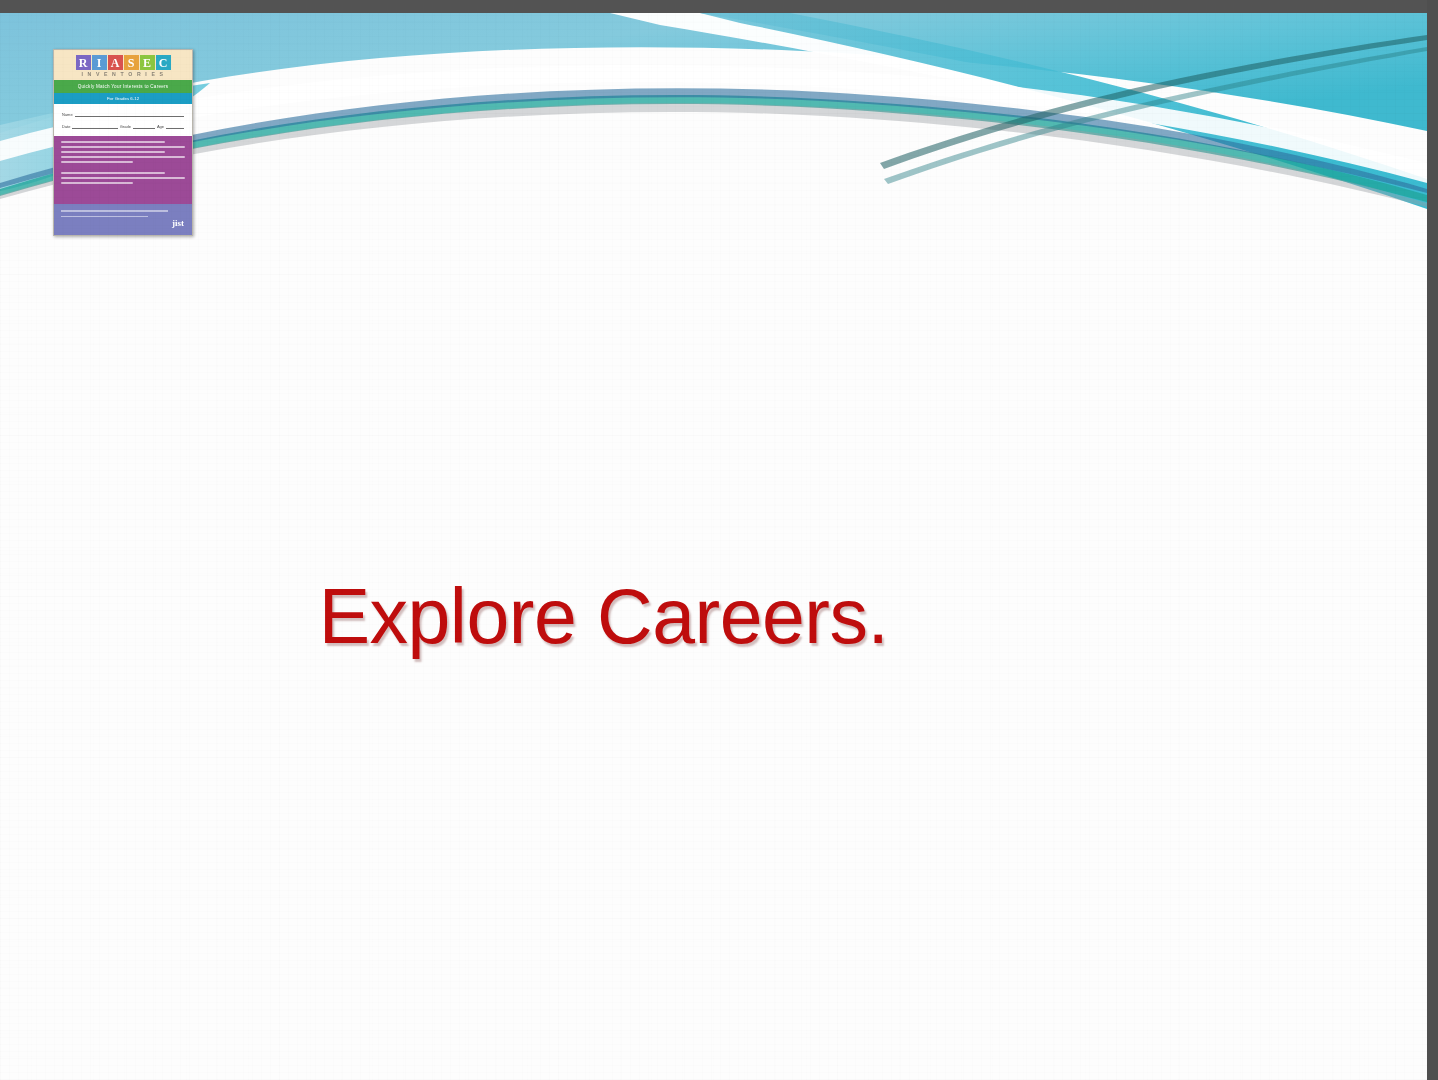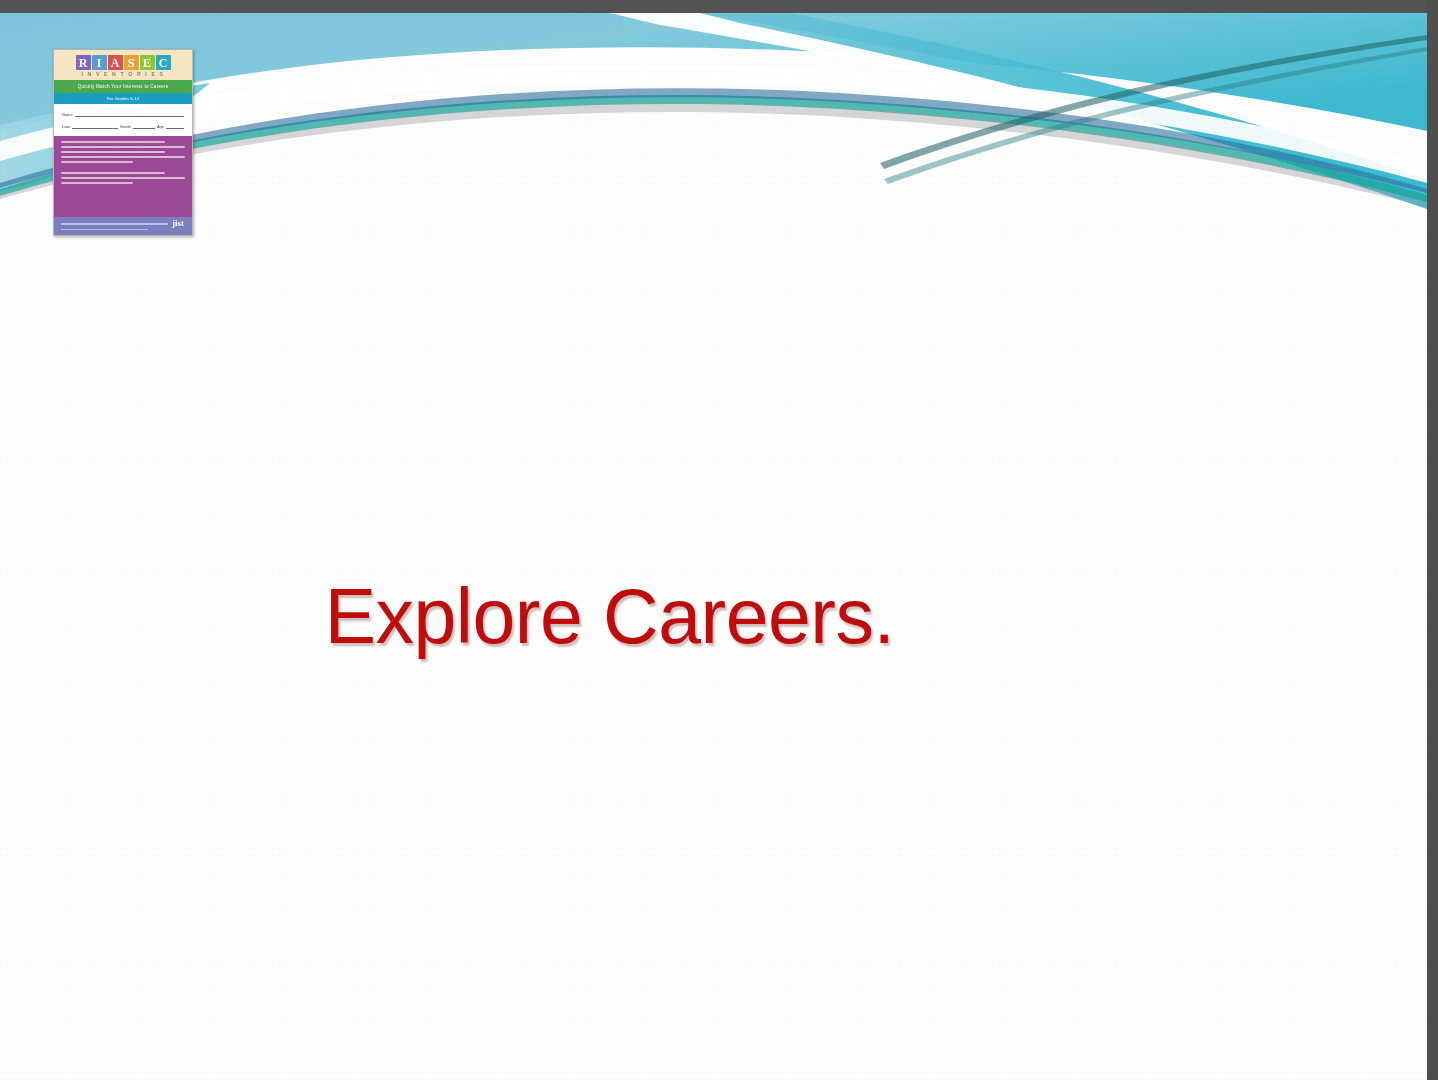--- a/index.html
+++ b/index.html
@@ -77,21 +77,20 @@
   #header-art svg { display: block; width: 1427px; height: 230px; }
 
   
   #title-block {
     position: absolute;
     left: 0;
     top: 560px;
     width: 1207px;
     text-align: center;
     z-index: 30;
-    padding-left: 6px;
   }
   #slide-title {
     display: inline-block;
     font-family: "Liberation Sans", sans-serif;
     font-size: 77px;
     line-height: 1.12;
     font-weight: 400;
     color: #bf0d0d;
     letter-spacing: -0.5px;
     text-shadow: 2px 3px 2px rgba(120,60,60,.32);
@@ -208,21 +207,21 @@
     margin-bottom: 3px;
   }
   .pline.short { width: 58%; }
   .pline.mid   { width: 84%; }
   .pline.gap   { background: transparent; height: 3px; }
 
   
   .thumb-bottom {
     background: #7b7fc0;
     flex: 0 0 auto;
-    height: 18px;
+    height: 31px;
     position: relative;
     padding: 6px 7px;
     box-sizing: border-box;
   }
   .bline {
     height: 1.5px;
     background: rgba(255,255,255,.5);
     margin-bottom: 4px;
     width: 86%;
   }

